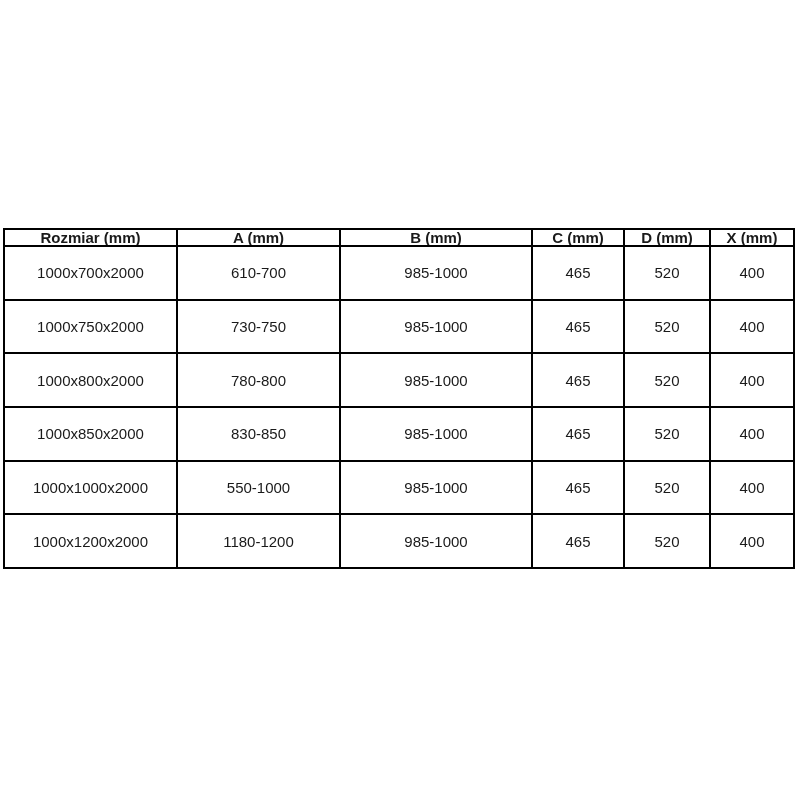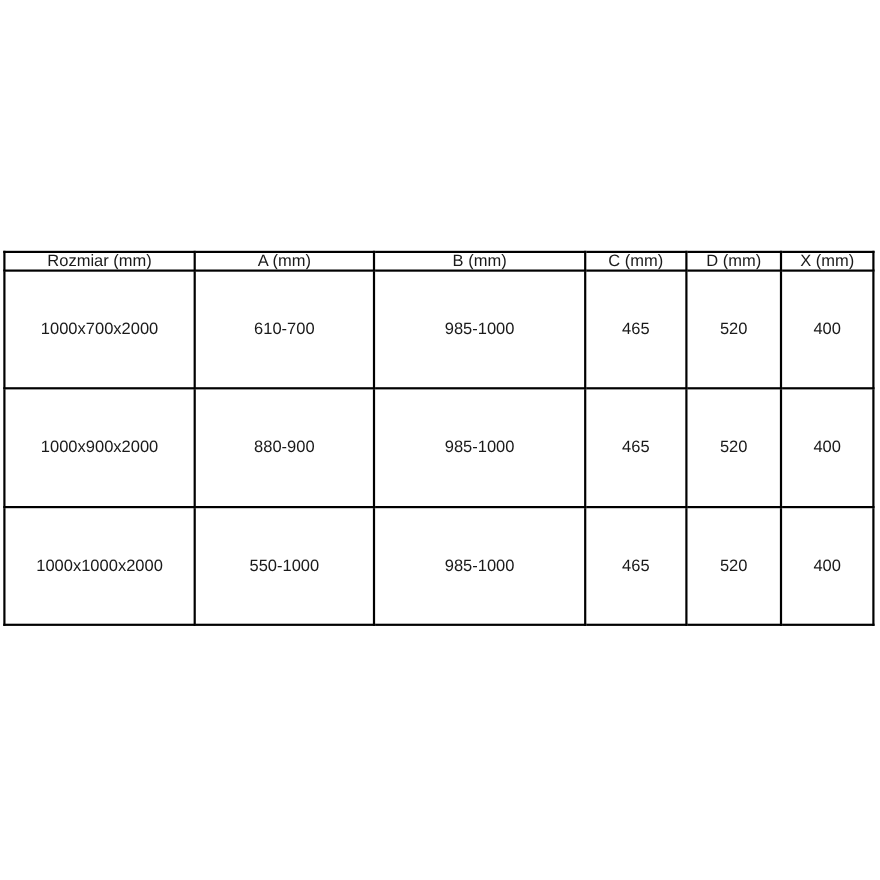--- a/index.html
+++ b/index.html
@@ -30,21 +30,21 @@
     text-align: center;
     vertical-align: middle;
     font-size: 15px;
     line-height: 1;
     color: #1a1a1a;
     padding: 0;
     white-space: nowrap;
     overflow: hidden;
   }
   table.spec-table th {
-    font-weight: normal;
+    font-weight: bold;
   }
   col.c0 { width: 173px; }
   col.c1 { width: 163px; }
   col.c2 { width: 192px; }
   col.c3 { width: 92px; }
   col.c4 { width: 86px; }
   col.c5 { width: 84px; }
 </style>
 </head>
 <body>
@@ -71,29 +71,53 @@
   <tbody>
     <tr>
       <td>1000x700x2000</td>
       <td>610-700</td>
       <td>985-1000</td>
       <td>465</td>
       <td>520</td>
       <td>400</td>
     </tr>
     <tr>
-      <td>1000x900x2000</td>
-      <td>880-900</td>
+      <td>1000x750x2000</td>
+      <td>730-750</td>
+      <td>985-1000</td>
+      <td>465</td>
+      <td>520</td>
+      <td>400</td>
+    </tr>
+    <tr>
+      <td>1000x800x2000</td>
+      <td>780-800</td>
+      <td>985-1000</td>
+      <td>465</td>
+      <td>520</td>
+      <td>400</td>
+    </tr>
+    <tr>
+      <td>1000x850x2000</td>
+      <td>830-850</td>
       <td>985-1000</td>
       <td>465</td>
       <td>520</td>
       <td>400</td>
     </tr>
     <tr>
       <td>1000x1000x2000</td>
       <td>550-1000</td>
       <td>985-1000</td>
       <td>465</td>
       <td>520</td>
       <td>400</td>
     </tr>
+    <tr>
+      <td>1000x1200x2000</td>
+      <td>1180-1200</td>
+      <td>985-1000</td>
+      <td>465</td>
+      <td>520</td>
+      <td>400</td>
+    </tr>
   </tbody>
 </table>
 
 </body></html>

